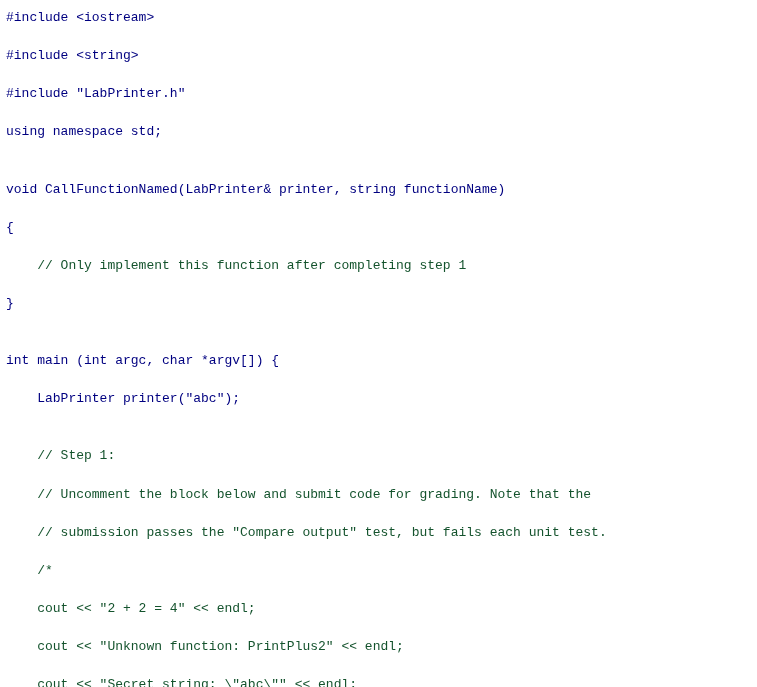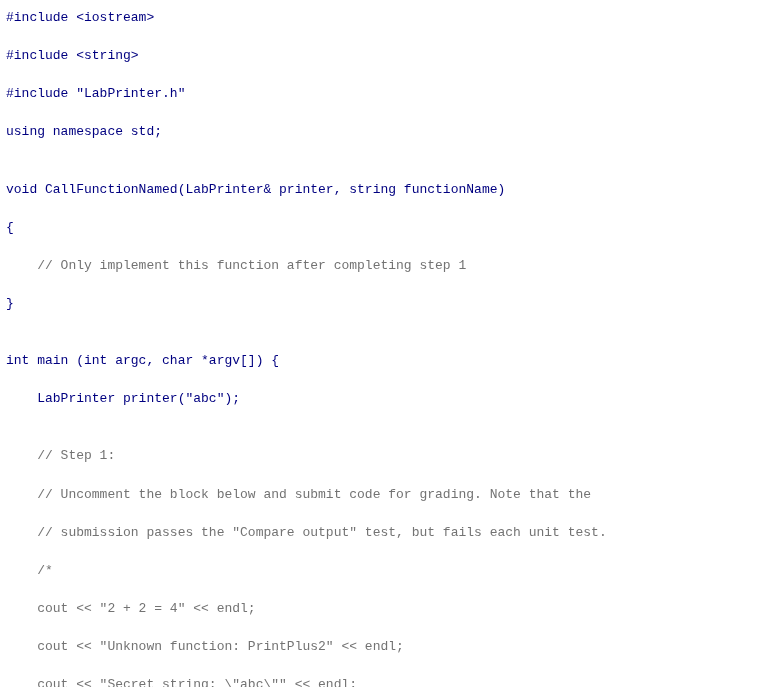--- a/index.html
+++ b/index.html
@@ -28,21 +28,21 @@
 
     .code-line {
       white-space: pre;
       display: block;
       color: #000080;
       font-size: 13px;
       line-height: 1.48;
     }
 
     .comment {
-      color: #737373;
+      color: #14532d;
     }
 
     .empty-line {
       display: block;
       height: 1.48em;
     }
   </style>
 </head>
 <body>
 

